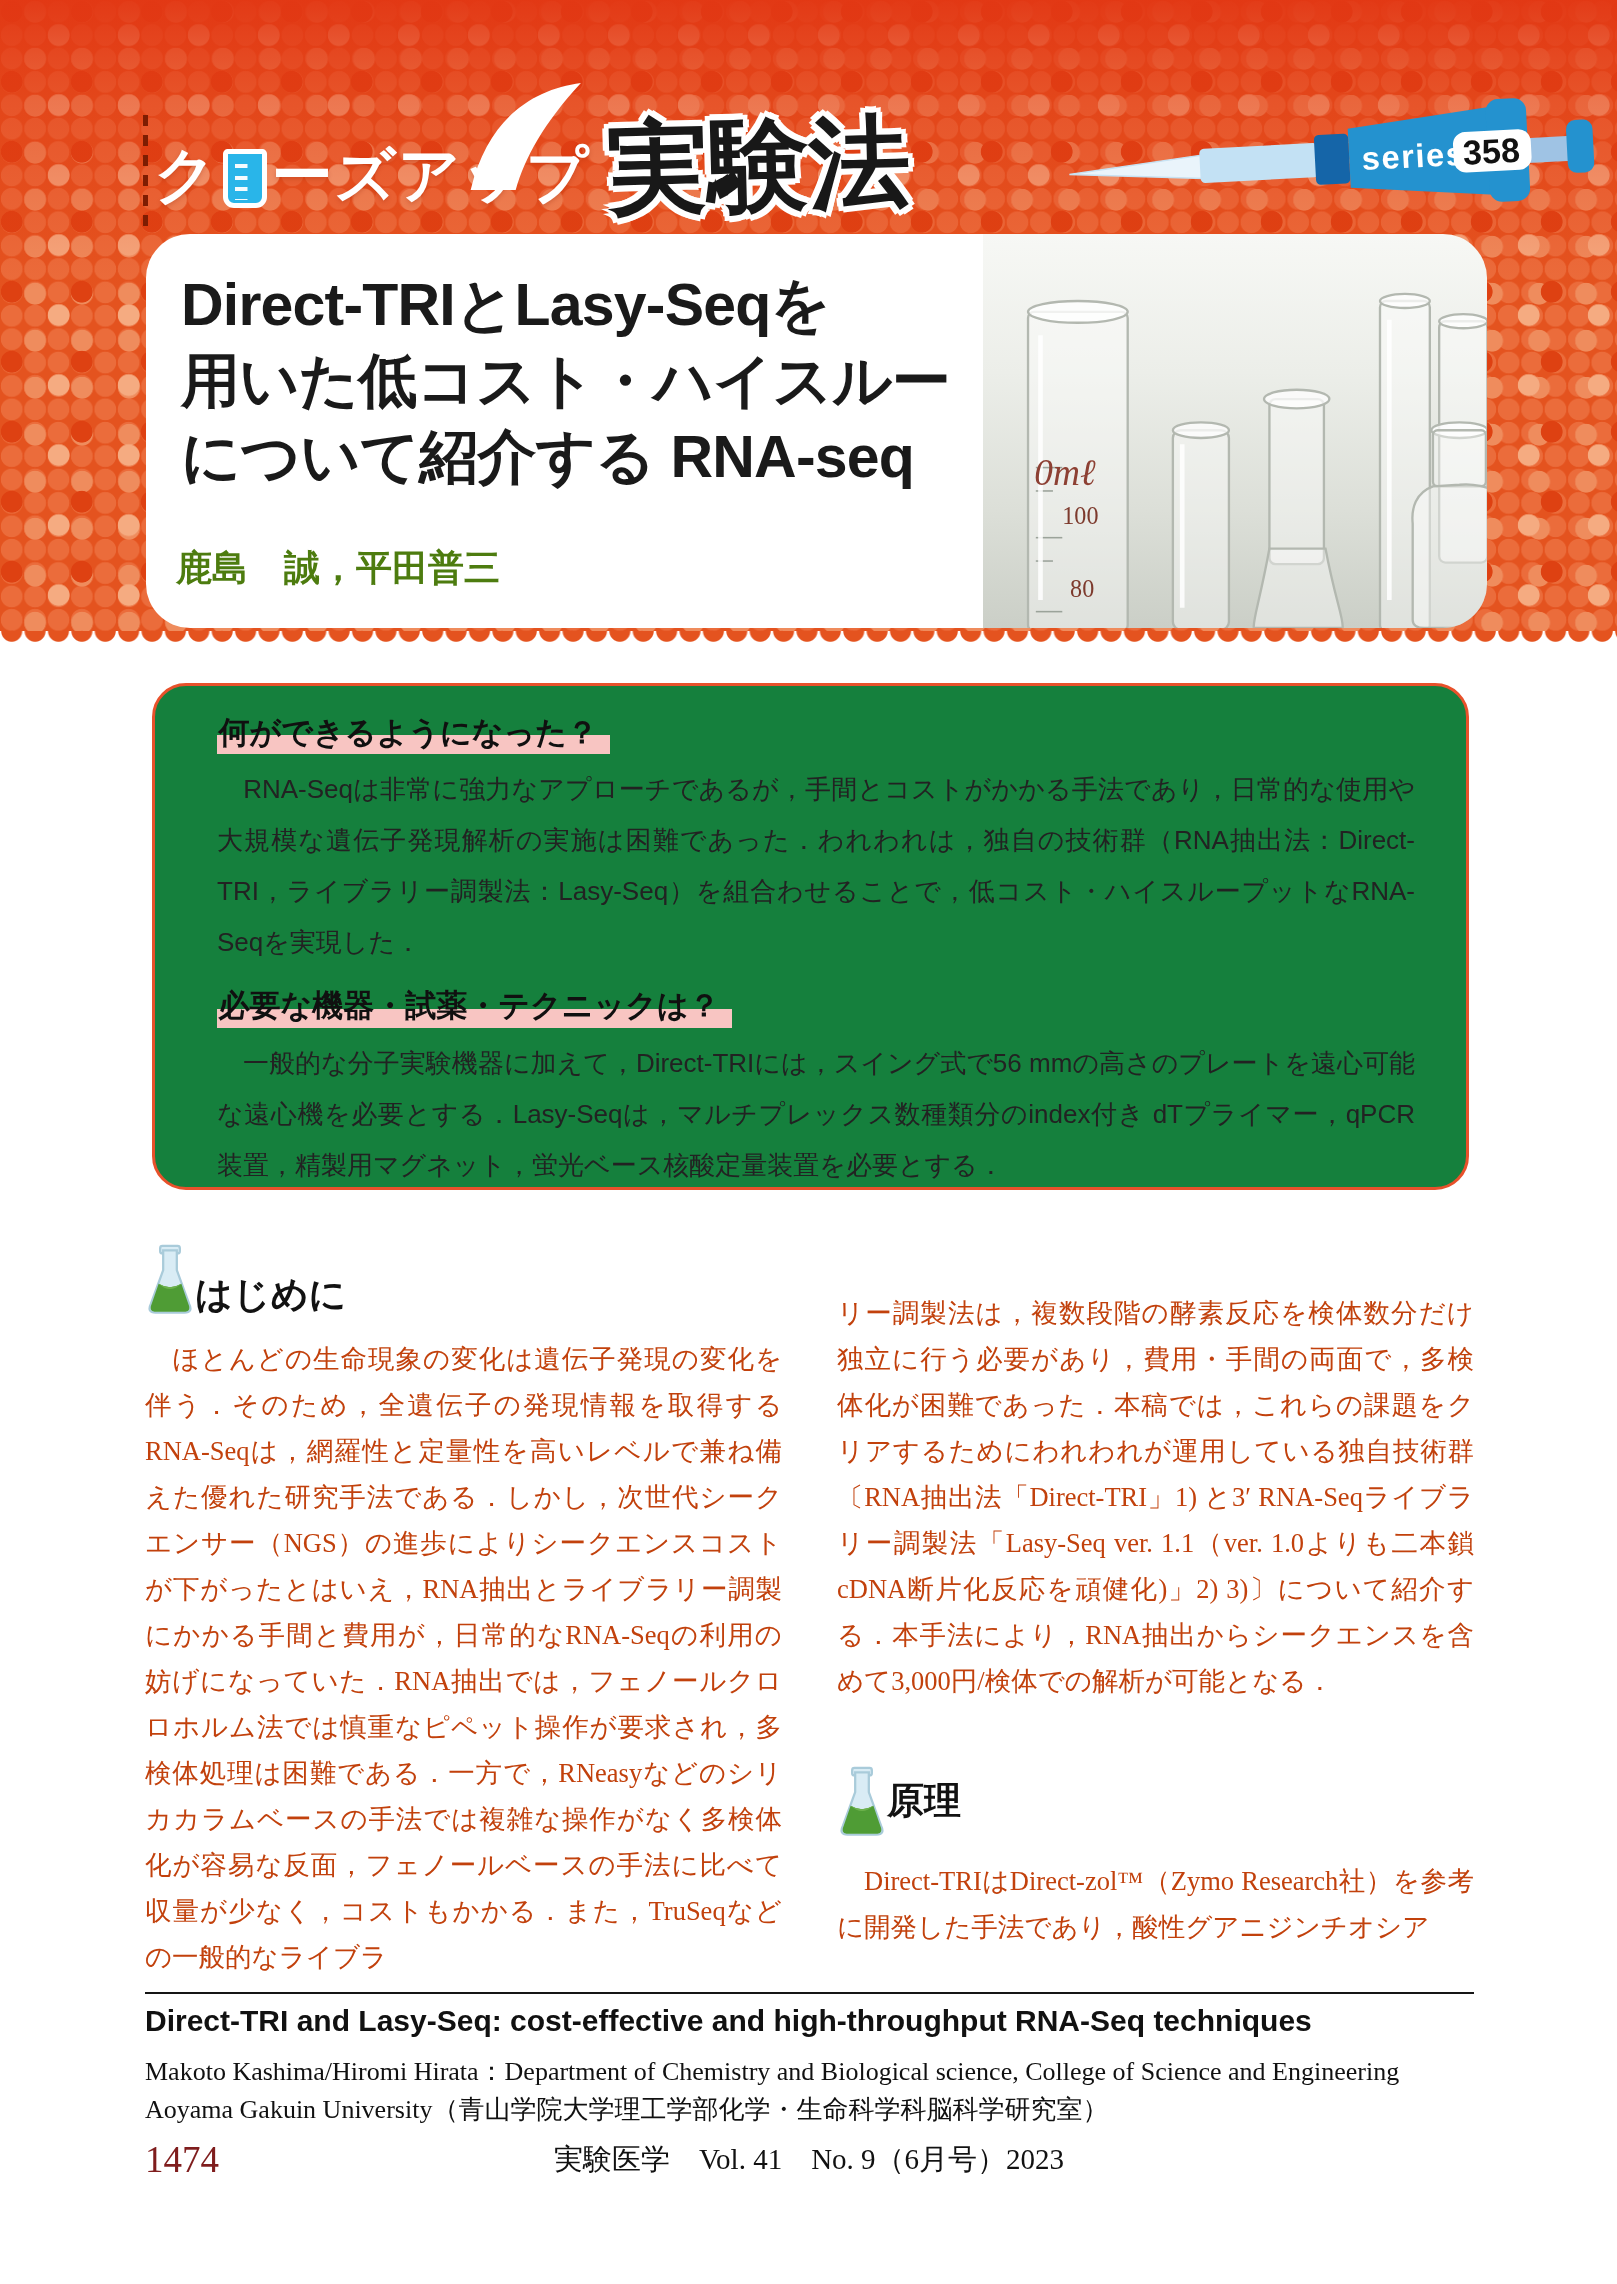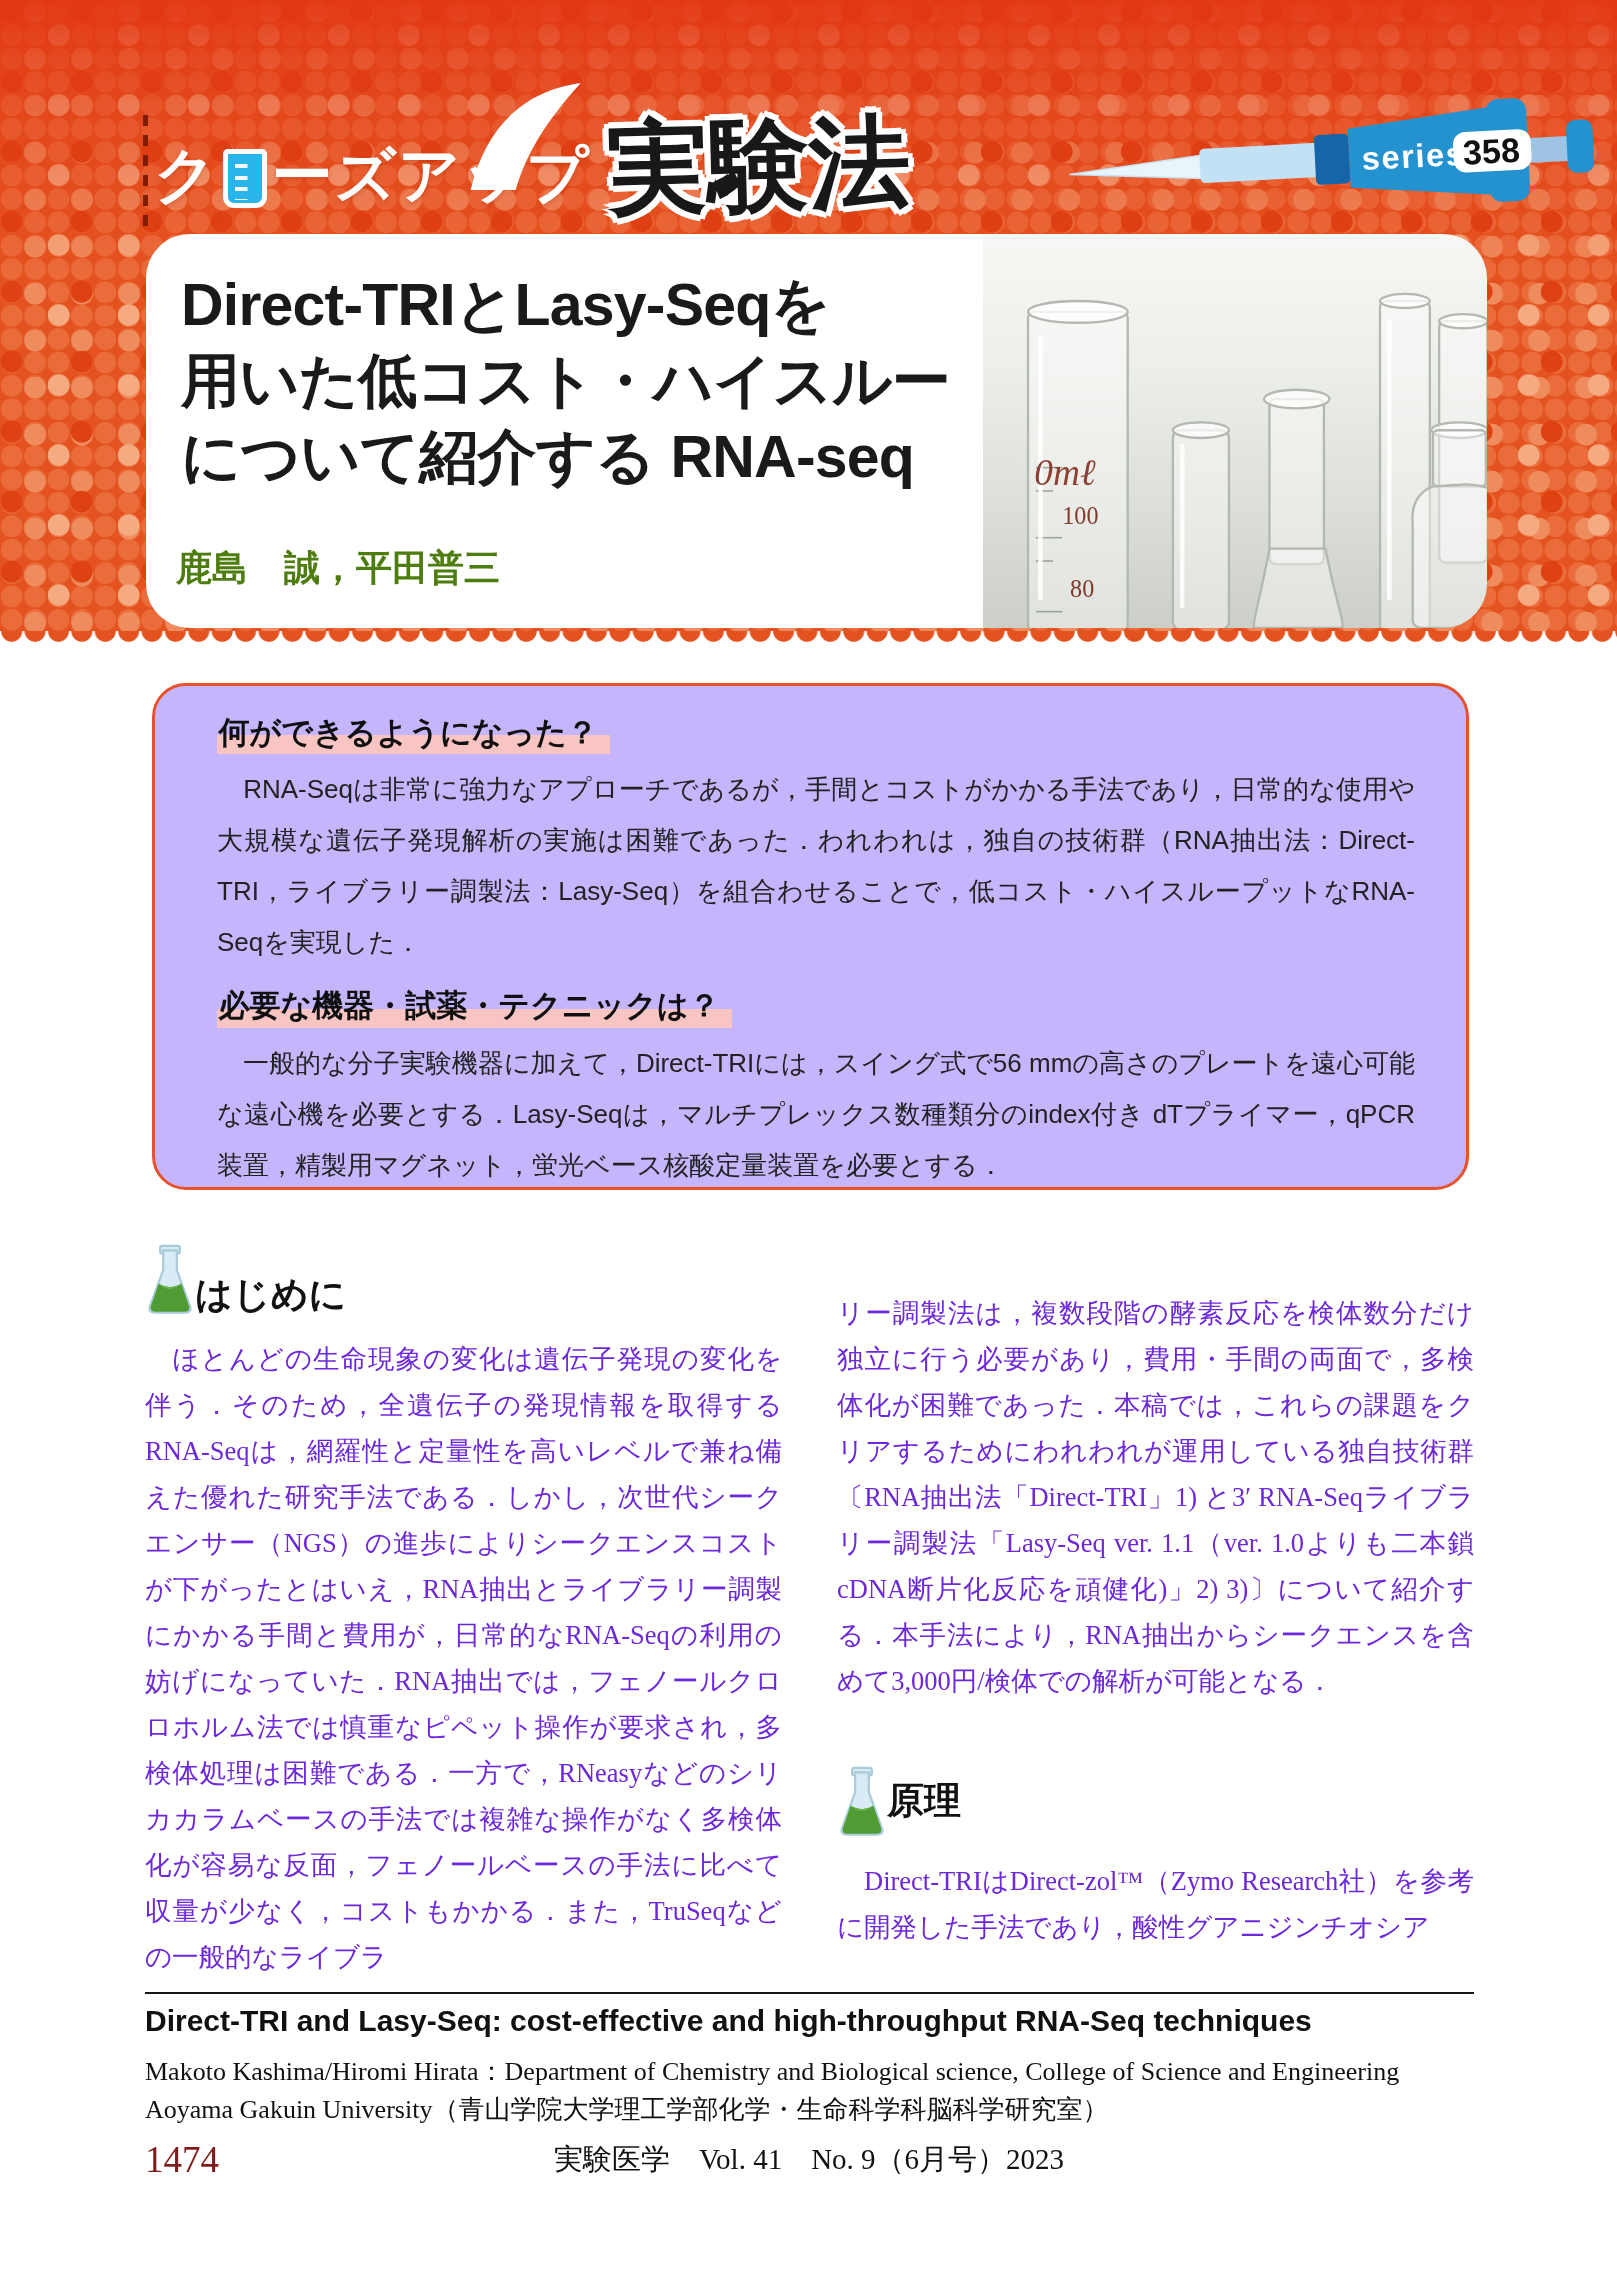--- a/index.html
+++ b/index.html
@@ -46,32 +46,32 @@
   .swoosh{position:absolute;left:466px;top:81px;}
   .photo{position:absolute;left:983px;top:234px;width:492px;height:394px;border-radius:0 44px 44px 0;overflow:hidden;
     background:linear-gradient(180deg,#F7F8F5 0%,#ECEEE9 35%,#DCDFD8 70%,#CBCFC7 100%);padding-left:12px;}
 
   .title{position:absolute;left:181px;top:267px;font-size:59px;line-height:76px;font-weight:700;
     color:#1A1A1A;letter-spacing:-0.8px;}
   .authors{position:absolute;left:176px;top:544px;font-size:36px;font-weight:700;color:#4d7c0f;}
 
   
   .summary-box{position:absolute;left:152px;top:683px;width:1317px;height:507px;box-sizing:border-box;
-    background:#c4b5fd;border:3.9px solid #E8512B;border-radius:34px;padding:26.5px 51px 0 62px;}
+    background:#15803d;border:3.9px solid #E8512B;border-radius:34px;padding:26.5px 51px 0 62px;}
   .box-h{font-size:31px;font-weight:800;color:#101010;line-height:1.3;}
   .box-h .hl{background:linear-gradient(to bottom, rgba(0,0,0,0) 52%, #F8C5C2 52%);padding:0 12.5px 4.7px 1.6px;}
   .box-p{font-size:26px;line-height:51px;color:#222;text-align:justify;margin:11px 0 18.7px 0;}
 
   
   .col{position:absolute;width:637px;}
   .col-left{left:145px;top:1244px;}
   .col-right{left:837px;top:1290px;}
   .sec-head{display:flex;align-items:flex-end;gap:0;margin:0 0 20px 0;}
   .sec-title{font-size:37px;font-weight:900;color:#121212;line-height:1;margin-bottom:3.1px;}
-  .body{font-family:"Liberation Serif",serif;font-size:26.5px;line-height:46px;color:#6d28d9;
+  .body{font-family:"Liberation Serif",serif;font-size:26.5px;line-height:46px;color:#c2410c;
     text-align:justify;margin:0;}
   .principle{margin-top:62px;align-items:center;}
 
   
   .foot-rule{position:absolute;left:145px;top:1992px;width:1329px;height:2.3px;background:#151515;}
   .foot-title{position:absolute;left:145px;top:2004px;font-size:30px;font-weight:700;color:#111;}
   .foot-line1{position:absolute;left:145px;top:2054px;font-family:"Liberation Serif",serif;font-size:26px;color:#111;}
   .foot-line2{position:absolute;left:145px;top:2092px;font-family:"Liberation Serif",serif;font-size:26px;color:#111;}
   .page-num{position:absolute;left:145px;top:2138px;font-family:Liberation Serif, serif;font-size:37px;color:#7f1d1d;}
   .journal{position:absolute;left:0;top:2140px;width:1618px;text-align:center;

